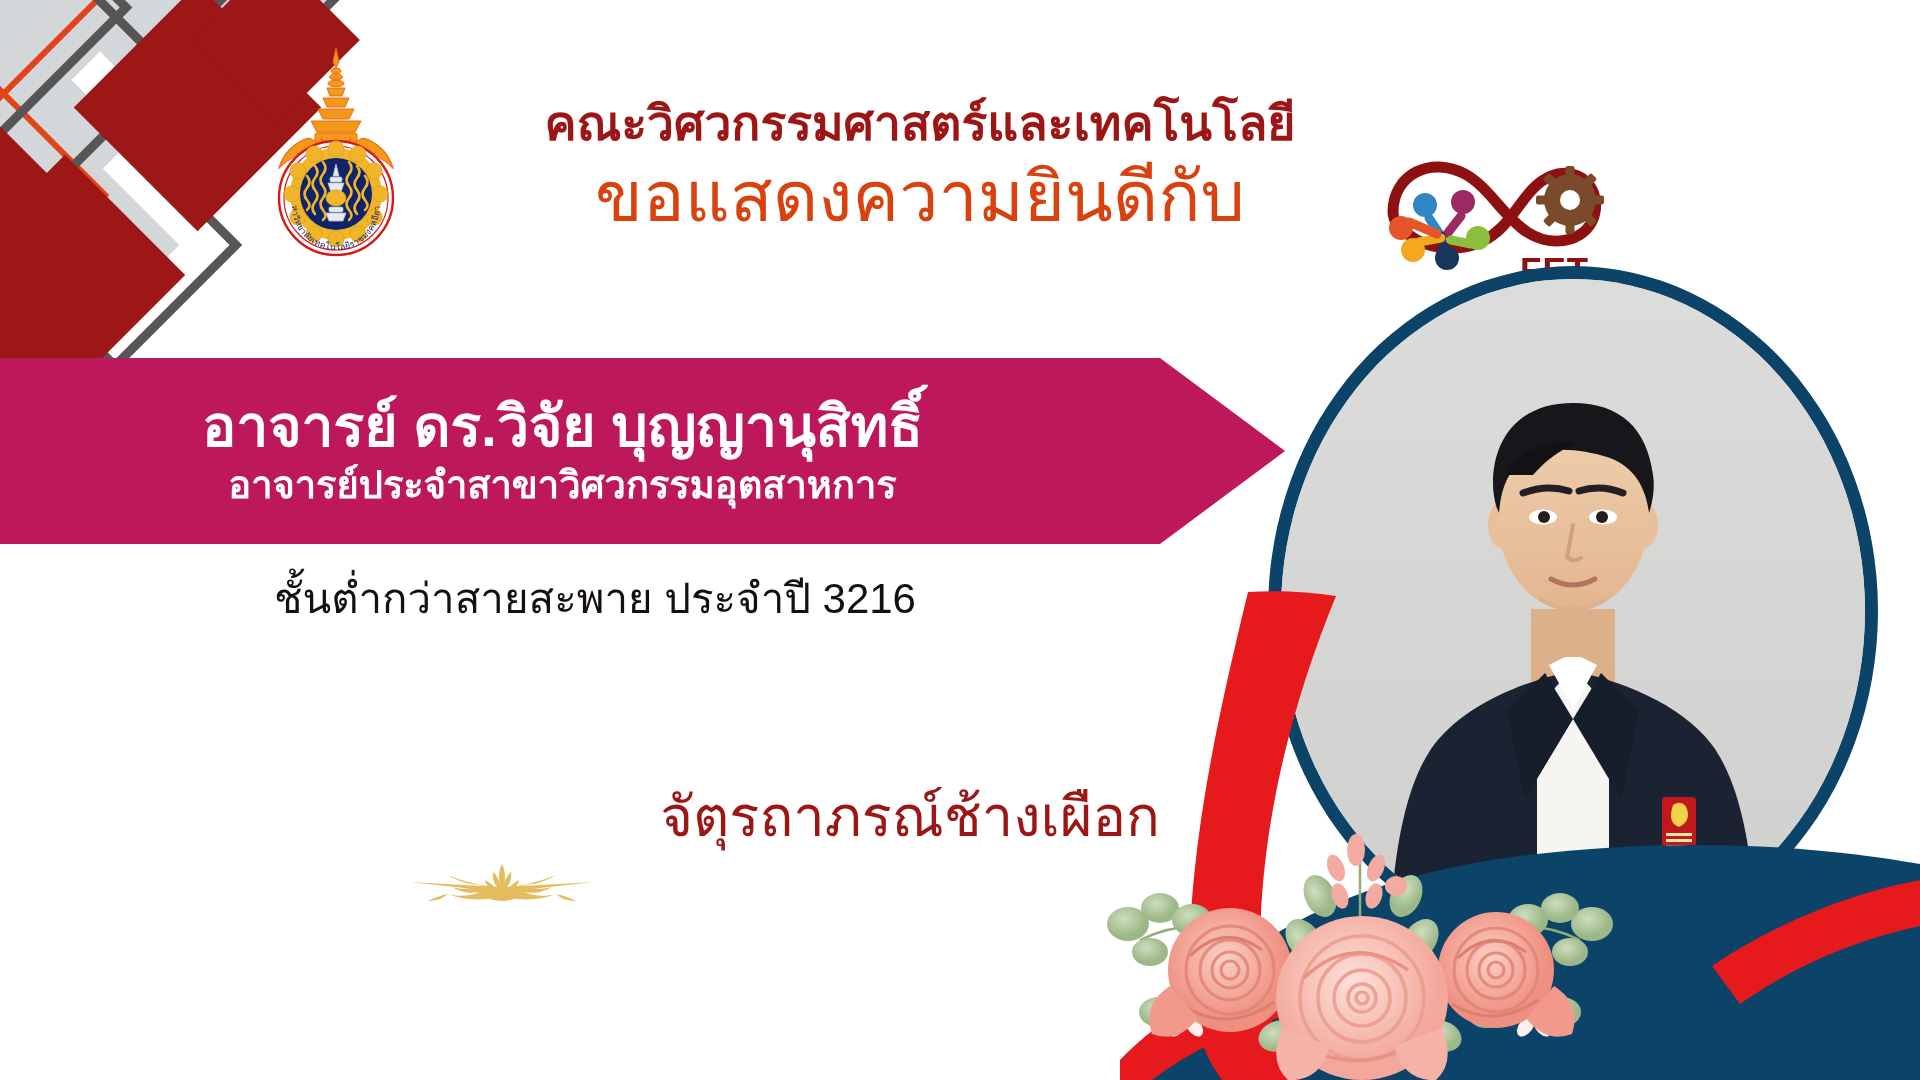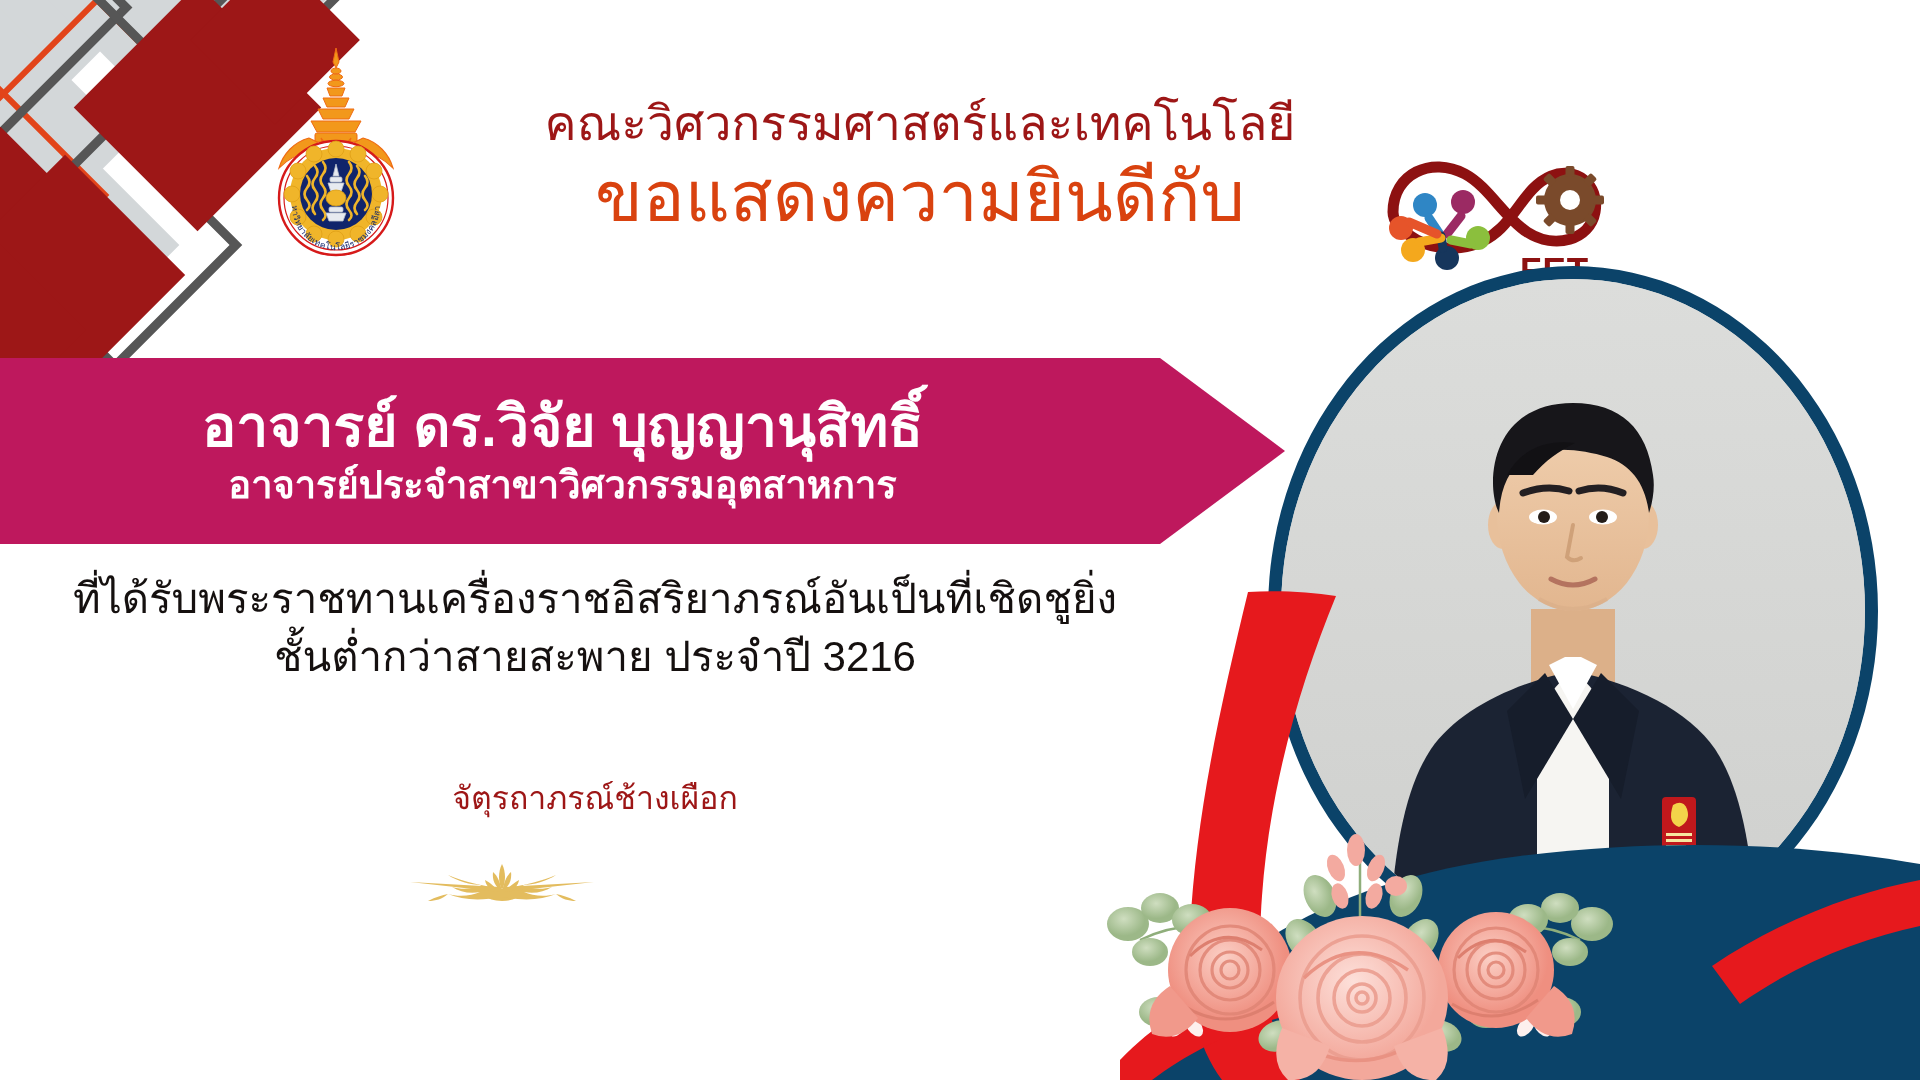--- a/index.html
+++ b/index.html
@@ -34,21 +34,21 @@
     position: absolute; left: 259px; top: 46px;
     width: 154px; height: 220px;
   }
 
   
   #header-text {
     position: absolute; left: 470px; top: 96px;
     width: 900px; text-align: center;
   }
   #faculty-line {
-    font-size: 48px; font-weight: 400; color: #9d1616;
+    font-size: 48px; font-weight: 700; color: #9d1616;
     letter-spacing: 0px; line-height: 1.15; white-space: nowrap;
   }
   #congrats-line {
     font-size: 70px; font-weight: 400; color: #d9420f;
     line-height: 1.2; margin-top: 4px; white-space: nowrap;
   }
 
   
   #fet-logo { position: absolute; left: 1385px; top: 140px; width: 250px; height: 145px; }
   #fet-label {
@@ -79,22 +79,22 @@
   #body-text {
     position: absolute; left: 30px; top: 570px;
     width: 1130px; text-align: center;
     color: #15100f;
   }
   #body-text .bline {
     font-size: 42px; line-height: 1.38; white-space: nowrap;
   }
   #award-name {
     position: absolute; left: 30px; top: 772px;
-    width: 1130px; text-align: center;
-    font-size: 32px; font-weight: 400; color: #9d1616;
+    width: 1130px; text-align: right;
+    font-size: 56px; font-weight: 400; color: #9d1616;
     white-space: nowrap;
   }
 
   
   #ornament { position: absolute; left: 352px; top: 856px; width: 300px; height: 60px; }
 
   
   #portrait-ring {
     position: absolute; left: 1268px; top: 266px;
     width: 610px; height: 690px;
@@ -253,21 +253,20 @@
     </svg>
   </div>
   <div id="fet-label">FET</div>
 
   <div id="name-banner">
     <div id="person-name">อาจารย์ ดร.วิจัย บุญญานุสิทธิ์</div>
     <div id="person-role">อาจารย์ประจำสาขาวิศวกรรมอุตสาหการ</div>
   </div>
 
   <div id="body-text">
-    <div class="bline">ที่ได้รับพระราชทานเครื่องราชอิสริยาภรณ์อันเป็นที่เชิดชูยิ่ง</div>
     <div class="bline">ชั้นต่ำกว่าสายสะพาย ประจำปี 3216</div>
   </div>
   <div id="award-name">จัตุรถาภรณ์ช้างเผือก</div>
 
   <div id="ornament">
     <svg viewBox="0 0 300 60" width="300" height="60">
       <g fill="#e3bc5e">
 
         <path d="M150 8 C146 16 146 26 150 34 C154 26 154 16 150 8 Z"></path>
         <path d="M141 16 C140 24 143 31 150 35 C148 27 146 20 141 16 Z"></path>

